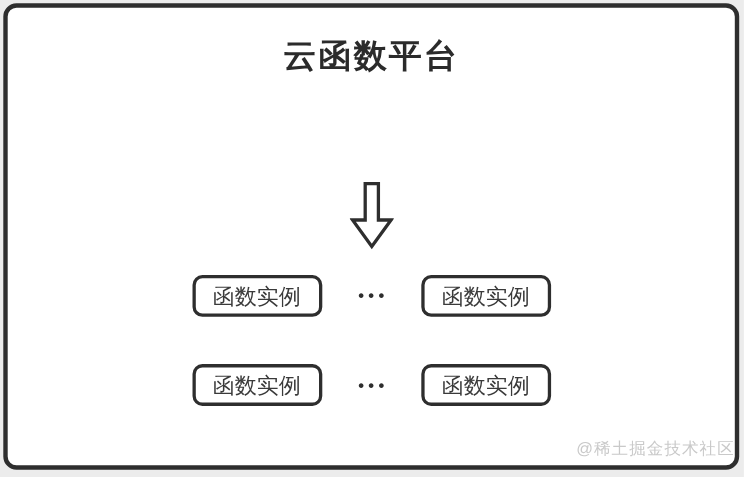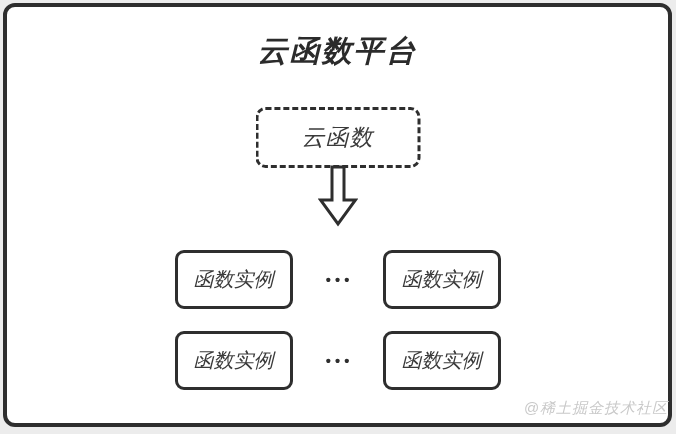--- a/index.html
+++ b/index.html
@@ -8,21 +8,20 @@
     width: 676px;
     height: 434px;
     background: #ececec;
     font-family: "Liberation Sans", sans-serif;
     overflow: hidden;
   }
   .page {
     position: relative;
     width: 676px;
     height: 434px;
-    font-style: italic;
   }
   .card {
     position: absolute;
     left: 3px;
     top: 3px;
     right: 4px;
     bottom: 7px;
     background: #ffffff;
     border: 4px solid #2e2e2e;
     border-radius: 12px;
@@ -78,21 +77,21 @@
     left: 0;
     width: 100%;
     display: flex;
     justify-content: center;
     align-items: center;
   }
   .row-1 { top: 243px; }
   .row-2 { top: 324px; }
   .inst-box {
     width: 118px;
-    height: 59px;
+    height: 38px;
     box-sizing: border-box;
     border: 3px solid #2e2e2e;
     border-radius: 9px;
     background: #ffffff;
     display: flex;
     align-items: center;
     justify-content: center;
   }
   .inst-box span {
     font-size: 20px;
@@ -118,23 +117,20 @@
   }
 </style>
 </head>
 <body>
 
 <div class="page">
   <div class="card">
 
     <h1 class="title">云函数平台</h1>
 
-    <div class="cloud-box">
-      <span>云函数</span>
-    </div>
 
     <svg class="arrow" viewBox="0 0 40 62" xmlns="http://www.w3.org/2000/svg">
       <polygon points="14,2 26,2 26,35 37.5,35 20,59 2.5,35 14,35"></polygon>
     </svg>
 
     <div class="row row-1">
       <div class="inst-box">
         <span>函数实例</span>
       </div>
       <div class="dots">•••</div>

